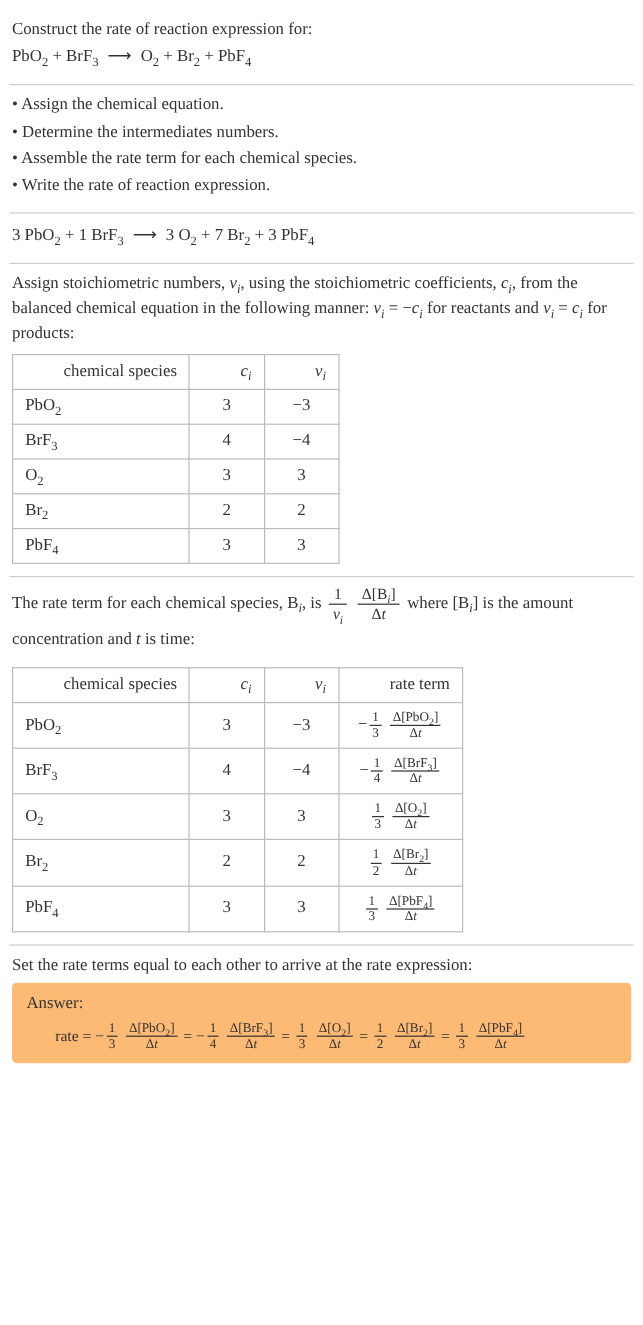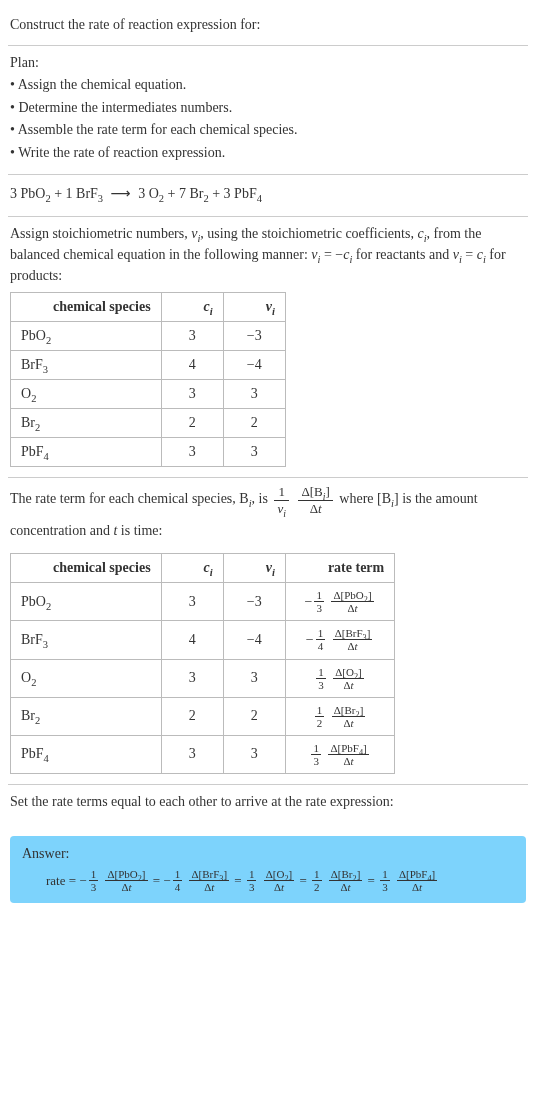--- a/index.html
+++ b/index.html
@@ -39,37 +39,37 @@
       margin-top: 6px;
       font-size: 14px;
     }
     th, td {
       border: 1px solid #bbb;
       padding: 6px 10px;
       text-align: center;
       vertical-align: middle;
     }
     th {
-      font-weight: bold;
+      font-weight: normal;
       background: #fff;
       padding-left: 42px;
     }
     td.left {
       text-align: left;
     }
     .small-note {
       font-size: 11px;
       color: #666;
       margin-top: 2px;
     }
     .answer-box {
-      background: #7dd3fc;
+      background: #fdba74;
       border-radius: 4px;
       padding: 10px 12px;
-      margin-top: 24px;
+      margin-top: 4px;
     }
     .answer-title {
       margin-bottom: 6px;
     }
     .answer-rate {
       padding-left: 24px;
       font-size: 13px;
     }
     .answer-note {
       font-size: 11px;
@@ -128,25 +128,29 @@
     }
     .rate-text {
       line-height: 2.2;
     }
   </style>
 </head>
 <body>
 
 <div class="section">
   <div class="para">Construct the rate of reaction expression for:</div>
+  <div class="eq-line">
+    <span>PbO</span><span class="sub">2</span><span> + </span><span>BrF</span><span class="sub">3</span>
+    <span class="arrow">⟶</span>
+    <span>O</span><span class="sub">2</span><span> + </span><span>Br</span><span class="sub">2</span><span> + </span><span>PbF</span><span class="sub">4</span>
+  </div>
 </div>
 <hr>
 
 <div class="section plan-list">
-  <div>Plan:</div>
   <div>• Assign the chemical equation.</div>
   <div>• Determine the intermediates numbers.</div>
   <div>• Assemble the rate term for each chemical species.</div>
   <div>• Write the rate of reaction expression.</div>
 </div>
 <hr>
 
 <div class="section">
   <div class="eq-line">
     <span>3 PbO</span><span class="sub">2</span><span> + 1 BrF</span><span class="sub">3</span>

